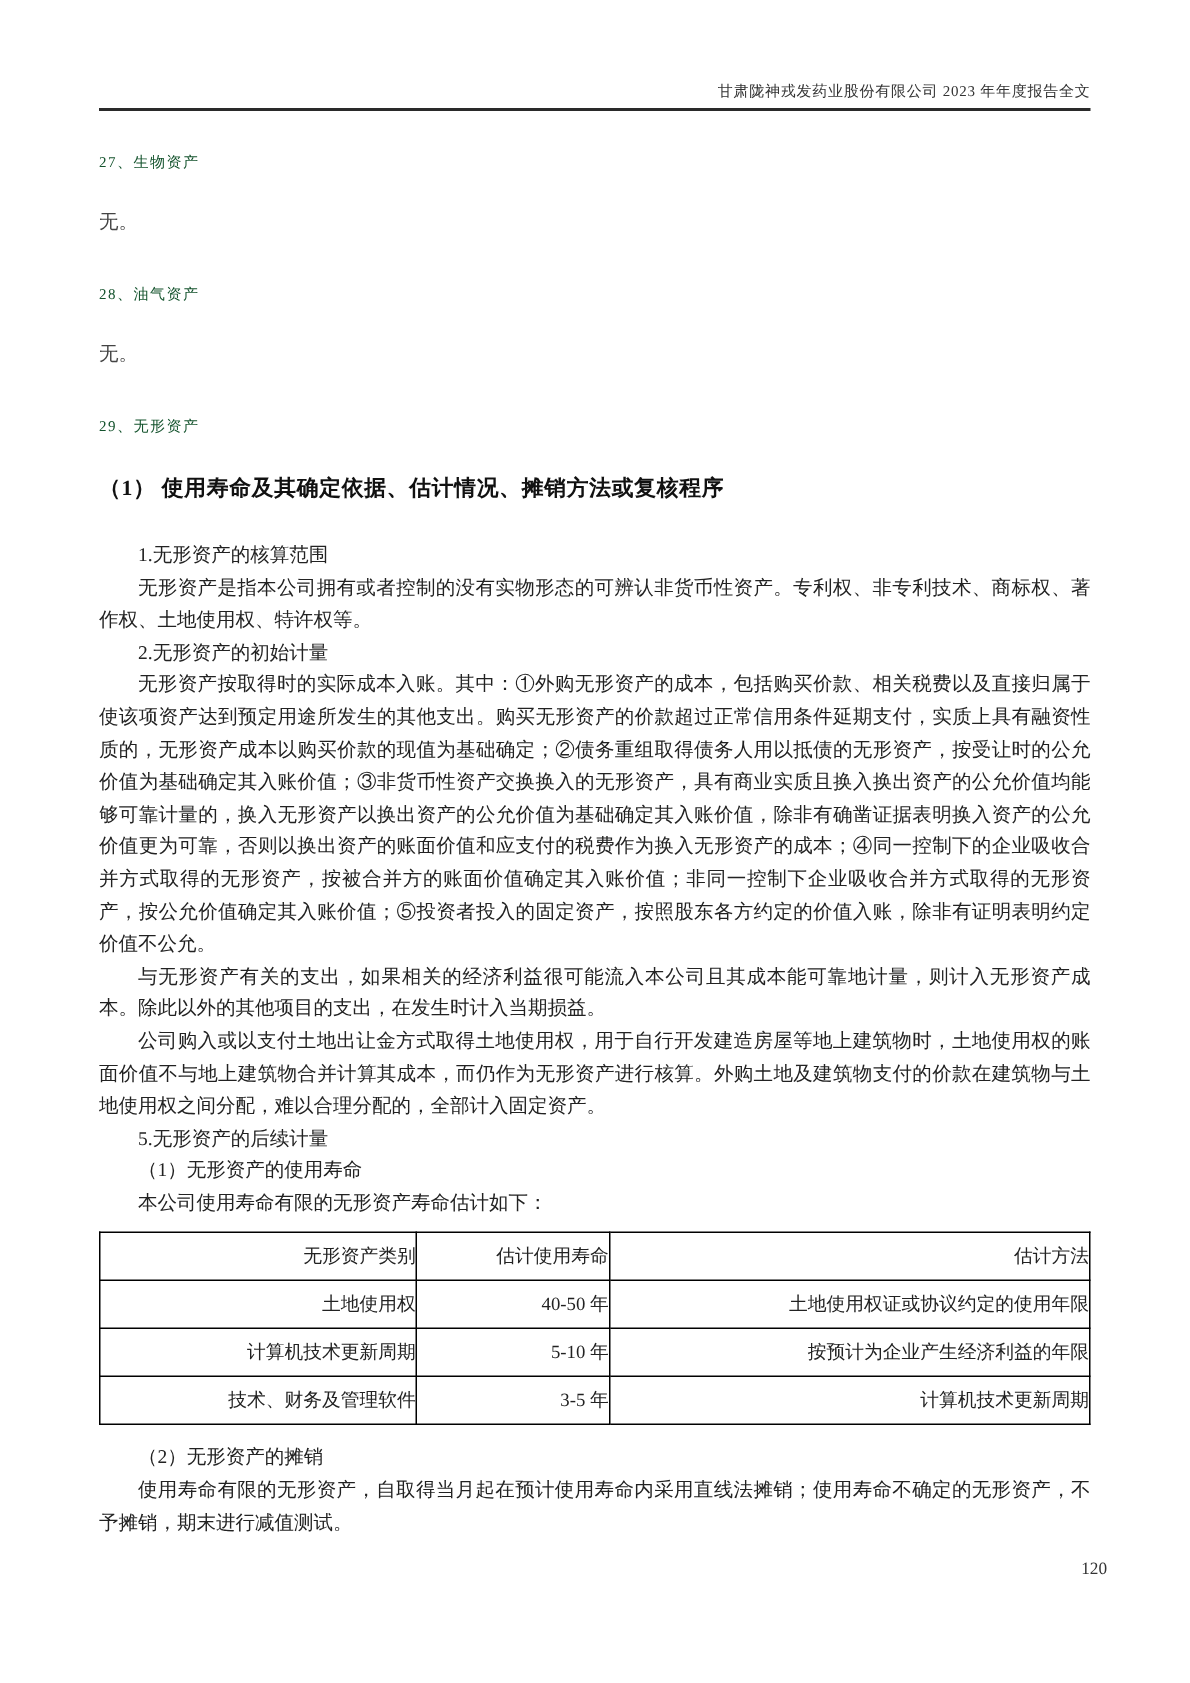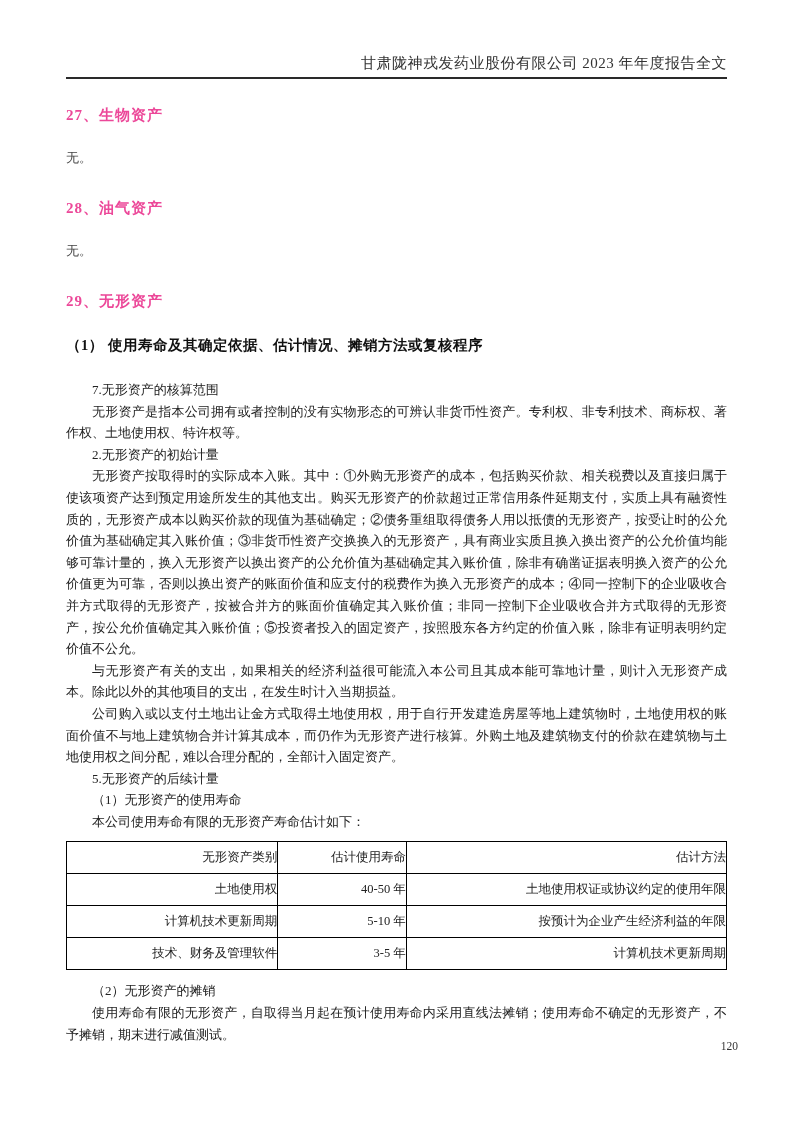--- a/index.html
+++ b/index.html
@@ -19,29 +19,29 @@
   }
   
   .doc-header {
     padding-top: 54px;
     border-bottom: 2px solid #2a2a2a;
     padding-bottom: 4px;
   }
   .doc-header .title {
     display: block;
     text-align: right;
-    font-size: 15px;
+    font-size: 10px;
     color: #333;
     letter-spacing: 0.5px;
   }
   
   .h-num {
-    font-weight: bold;
-    color: #ec4899;
-    font-size: 15px;
+    font-weight: normal;
+    color: #14532d;
+    font-size: 10px;
     letter-spacing: 1px;
     margin-top: 27px;
   }
   .h-sub {
     font-weight: bold;
     color: #111;
     font-size: 14.5px;
     letter-spacing: 0.5px;
     margin-top: 25px;
   }
@@ -103,21 +103,21 @@
   <div class="h-num">27、生物资产</div>
   <div class="none-text">无。</div>
 
   <div class="h-num" style="margin-top:32px;">28、油气资产</div>
   <div class="none-text">无。</div>
 
   <div class="h-num" style="margin-top:32px;">29、无形资产</div>
 
   <div class="h-sub">（1）  使用寿命及其确定依据、估计情况、摊销方法或复核程序</div>
 
-  <p class="para first">7.无形资产的核算范围</p>
+  <p class="para first">1.无形资产的核算范围</p>
   <p class="para">无形资产是指本公司拥有或者控制的没有实物形态的可辨认非货币性资产。专利权、非专利技术、商标权、著作权、土地使用权、特许权等。</p>
   <p class="para">2.无形资产的初始计量</p>
   <p class="para">无形资产按取得时的实际成本入账。其中：①外购无形资产的成本，包括购买价款、相关税费以及直接归属于使该项资产达到预定用途所发生的其他支出。购买无形资产的价款超过正常信用条件延期支付，实质上具有融资性质的，无形资产成本以购买价款的现值为基础确定；②债务重组取得债务人用以抵债的无形资产，按受让时的公允价值为基础确定其入账价值；③非货币性资产交换换入的无形资产，具有商业实质且换入换出资产的公允价值均能够可靠计量的，换入无形资产以换出资产的公允价值为基础确定其入账价值，除非有确凿证据表明换入资产的公允价值更为可靠，否则以换出资产的账面价值和应支付的税费作为换入无形资产的成本；④同一控制下的企业吸收合并方式取得的无形资产，按被合并方的账面价值确定其入账价值；非同一控制下企业吸收合并方式取得的无形资产，按公允价值确定其入账价值；⑤投资者投入的固定资产，按照股东各方约定的价值入账，除非有证明表明约定价值不公允。</p>
   <p class="para">与无形资产有关的支出，如果相关的经济利益很可能流入本公司且其成本能可靠地计量，则计入无形资产成本。除此以外的其他项目的支出，在发生时计入当期损益。</p>
   <p class="para">公司购入或以支付土地出让金方式取得土地使用权，用于自行开发建造房屋等地上建筑物时，土地使用权的账面价值不与地上建筑物合并计算其成本，而仍作为无形资产进行核算。外购土地及建筑物支付的价款在建筑物与土地使用权之间分配，难以合理分配的，全部计入固定资产。</p>
   <p class="para">5.无形资产的后续计量</p>
   <p class="para">（1）无形资产的使用寿命</p>
   <p class="para">本公司使用寿命有限的无形资产寿命估计如下：</p>
 
   <table class="est-table">

